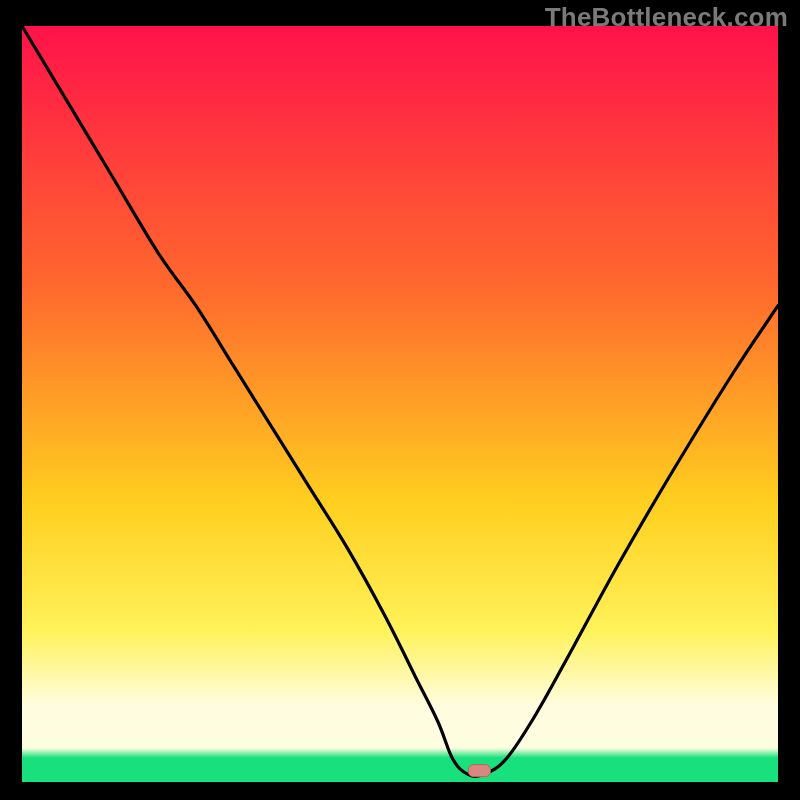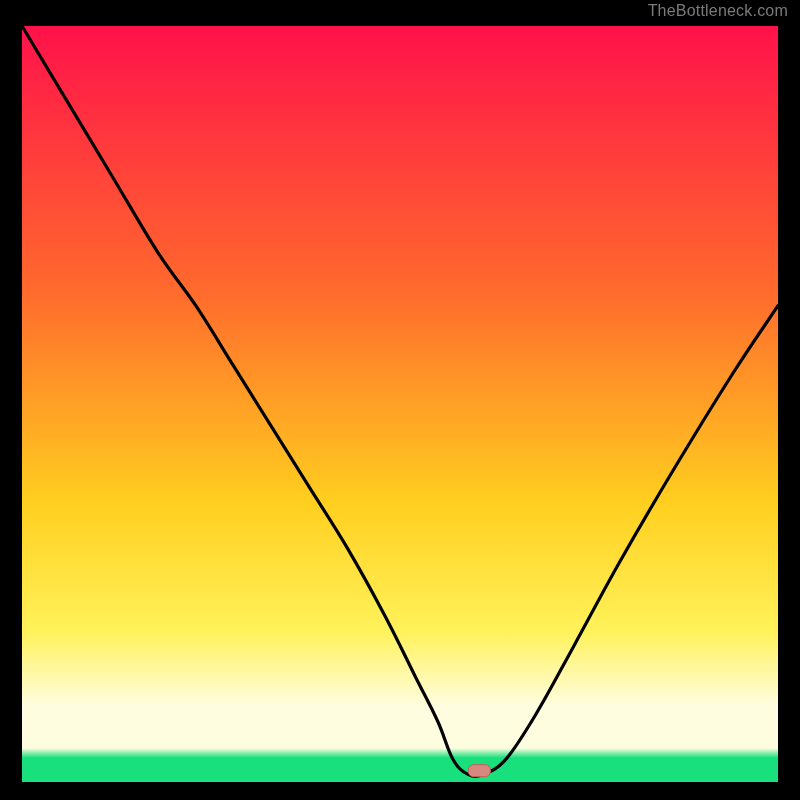--- a/index.html
+++ b/index.html
@@ -15,22 +15,22 @@
     position: relative;
     width: 800px;
     height: 800px;
     background: #000;
   }
   .watermark {
     position: absolute;
     top: 2px;
     right: 12px;
     color: #7a7a7a;
-    font-size: 16px;
-    font-weight: 400;
+    font-size: 26px;
+    font-weight: 700;
     letter-spacing: 0.2px;
     user-select: none;
   }
   .plot-outer {
     position: absolute;
     left: 22px;
     top: 26px;
     width: 756px;
     height: 756px;
     background: #000;

